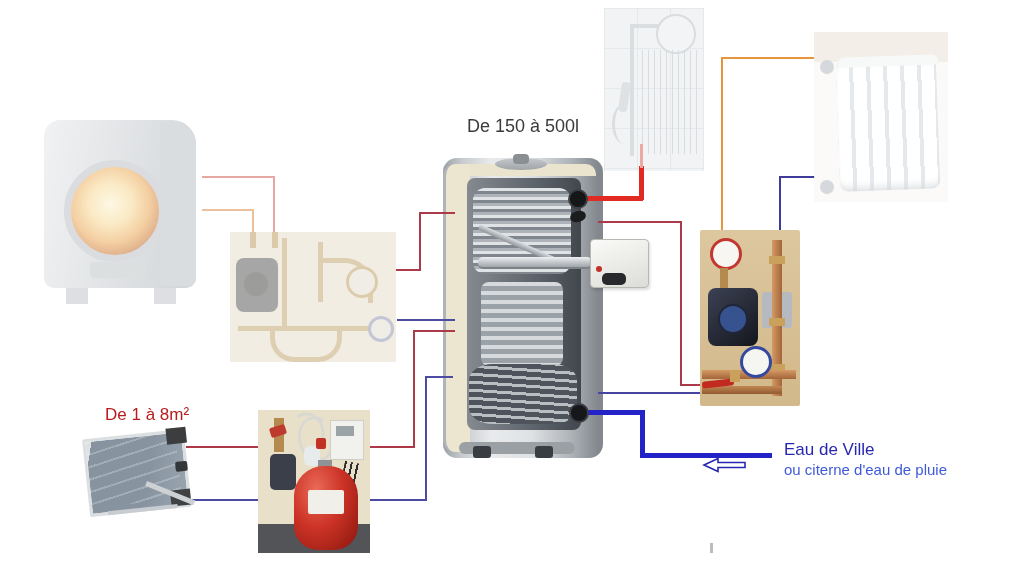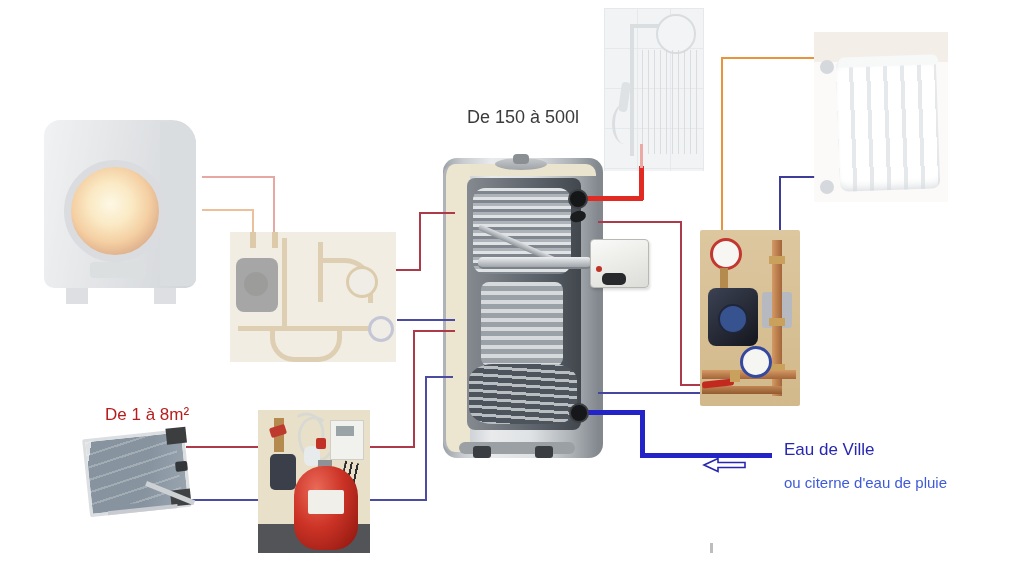--- a/index.html
+++ b/index.html
@@ -290,27 +290,27 @@
   </div>
 
   <div class="ov portT"></div>
   <div class="ov portK"></div>
   <div class="ov portB"></div>
   <div class="ov rod"></div>
   <div class="ov hbox"></div>
   <div class="ov hdot"></div>
   <div class="ov hknob"></div>
 
-  <div class="lbl" style="left: 467px; top: 107px; font-size: 18px; color: rgb(59, 59, 59);">De 150 à 500l</div>
+  <div class="lbl" style="left: 467px; top: 116px; font-size: 18px; color: rgb(59, 59, 59);">De 150 à 500l</div>
 
   <div class="lbl" style="left: 105px; top: 405px; font-size: 17px; color: #b91c1c;">De 1 à 8m²</div>
 
   <div class="lbl" style="left: 784px; top: 440px; font-size: 17px; color: rgb(39, 39, 178);">Eau de Ville</div>
 
-  <div class="lbl" style="left: 784px; top: 461px; font-size: 15px; color: rgb(63, 90, 216); margin-top: 13px;">ou citerne d'eau de pluie</div>
+  <div class="lbl" style="left: 784px; top: 461px; font-size: 15px; color: rgb(63, 90, 216);">ou citerne d'eau de pluie</div>
 
   <svg class="lbl" style="left:701px;top:456px;" width="46" height="18" viewBox="0 0 46 18">
     <path d="M3,9 L17,2.5 L17,6.5 L44,6.5 L44,11.5 L17,11.5 L17,15.5 Z" fill="#ffffff" stroke-width="1.6" stroke="#2727b2"></path>
   </svg>
 
   <div class="lbl tick"></div>
 
 </div>
 
 </body></html>

